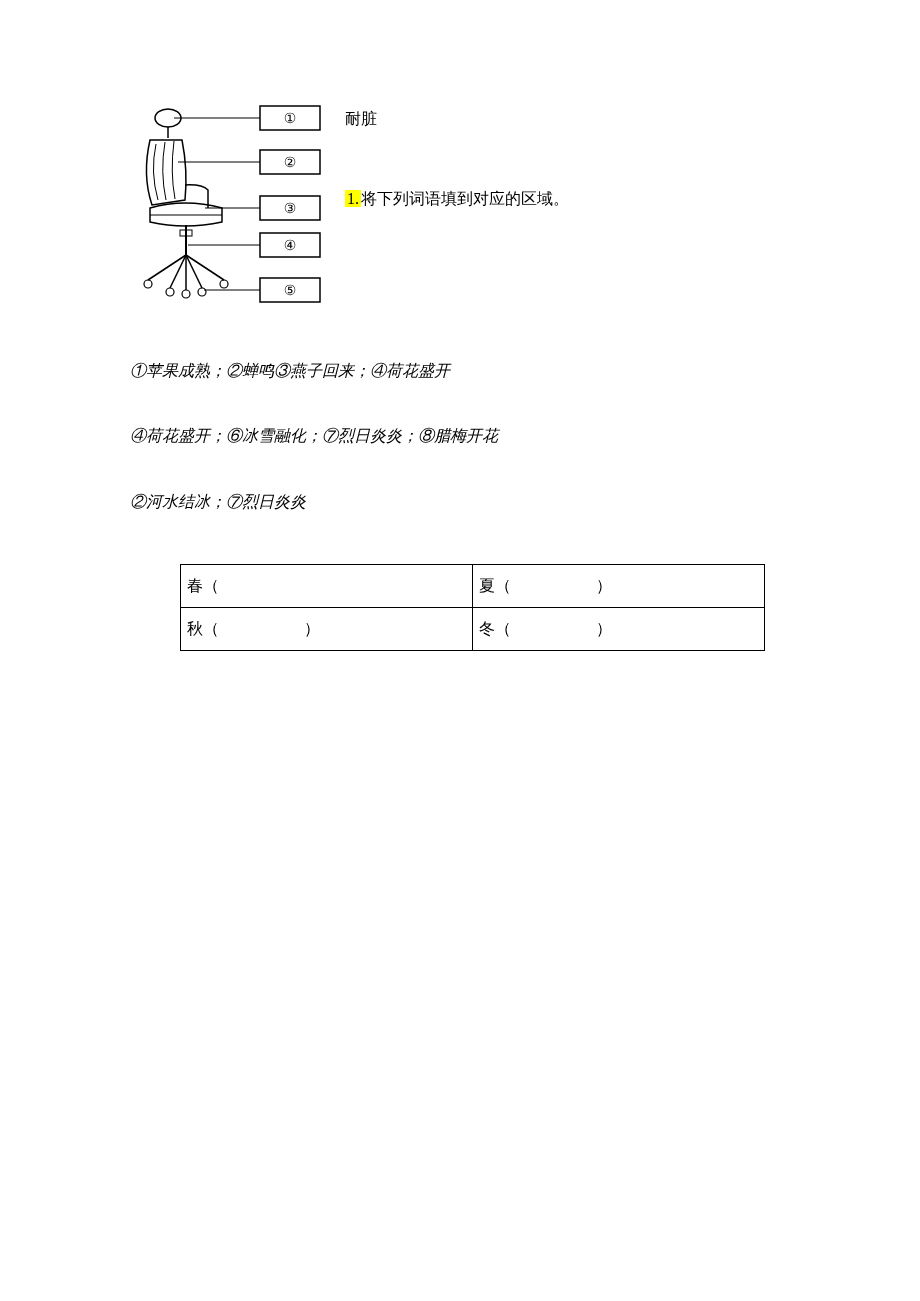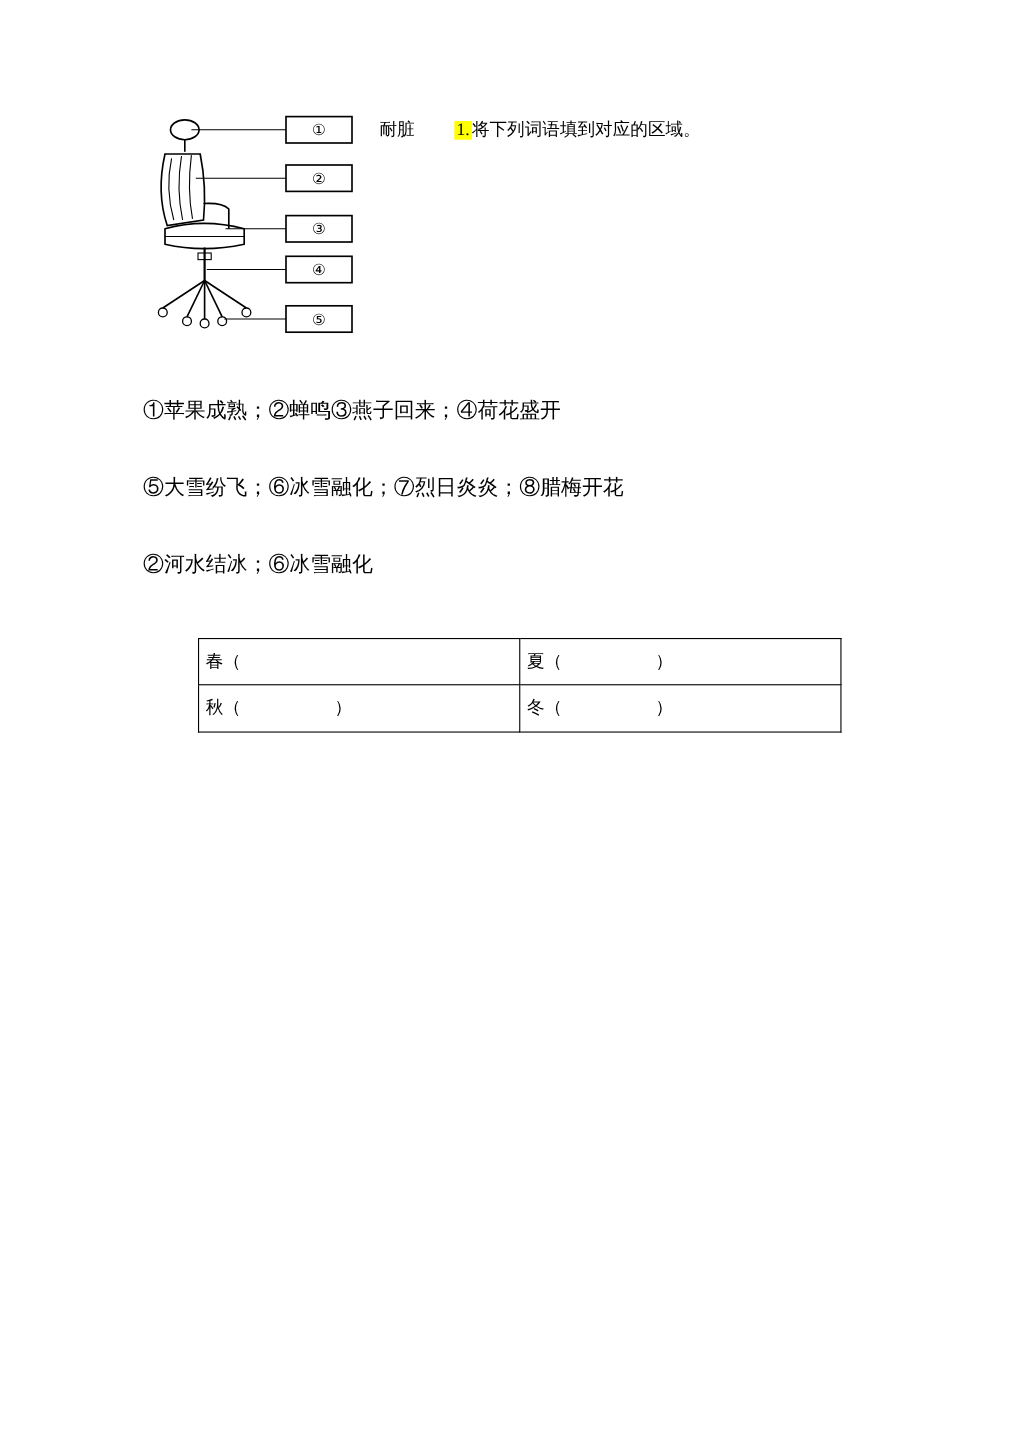--- a/index.html
+++ b/index.html
@@ -17,34 +17,35 @@
       display: flex;
       align-items: flex-start;
       gap: 15px;
       margin-bottom: 40px;
     }
     .diagram {
       flex-shrink: 0;
     }
     .right-col {
       display: flex;
-      flex-direction: row;
+      flex-direction: column;
       gap: 18px;
       padding-top: 6px;
     }
     .right-line {
       font-size: 16px;
     }
     .highlight {
       background: #ffff00;
       padding: 0 2px;
     }
     .item-line {
       margin-bottom: 40px;
-      font-size: 19px;
+      font-size: 16px;
+      font-style: italic;
     }
     .table-wrap {
       margin-top: 50px;
       padding-left: 50px;
     }
     table {
       border-collapse: collapse;
       width: 585px;
     }
     td {
@@ -120,22 +121,22 @@
   <div class="right-col">
     <div class="right-line">耐脏</div>
     <div style="height:18px"></div>
     <div class="right-line">
       <span class="highlight">1.</span><span>将下列词语填到对应的区域。</span>
     </div>
   </div>
 </div>
 
 <div class="item-line">①苹果成熟；②蝉鸣③燕子回来；④荷花盛开</div>
-<div class="item-line">⑤大雪纷飞；⑥冰雪融化；⑦烈日炎炎；⑧腊梅开花</div>
-<div class="item-line">②河水结冰；⑥冰雪融化</div>
+<div class="item-line">④荷花盛开；⑥冰雪融化；⑦烈日炎炎；⑧腊梅开花</div>
+<div class="item-line">②河水结冰；⑦烈日炎炎</div>
 
 <div class="table-wrap">
   <table>
     <tbody>
         <tr>
       <td>
         <span>春（</span>
       </td>
       <td>
         <span class="cell-flex">

